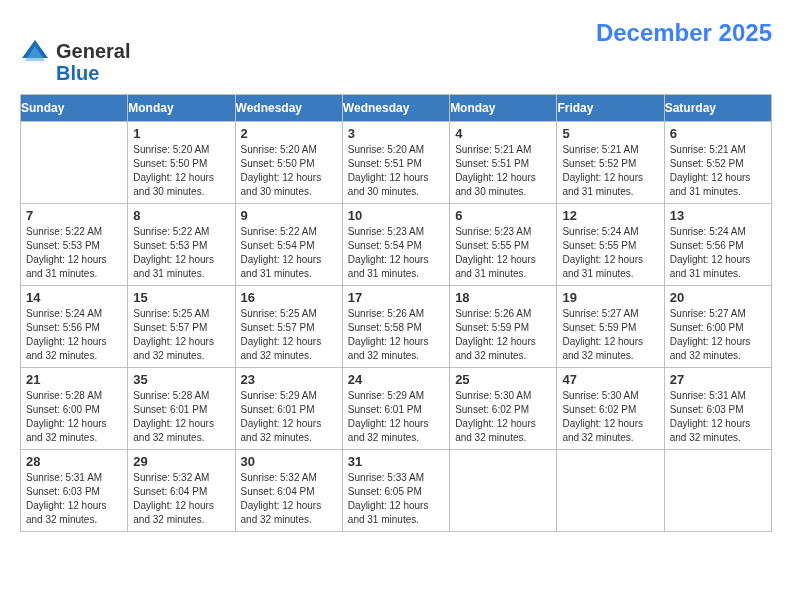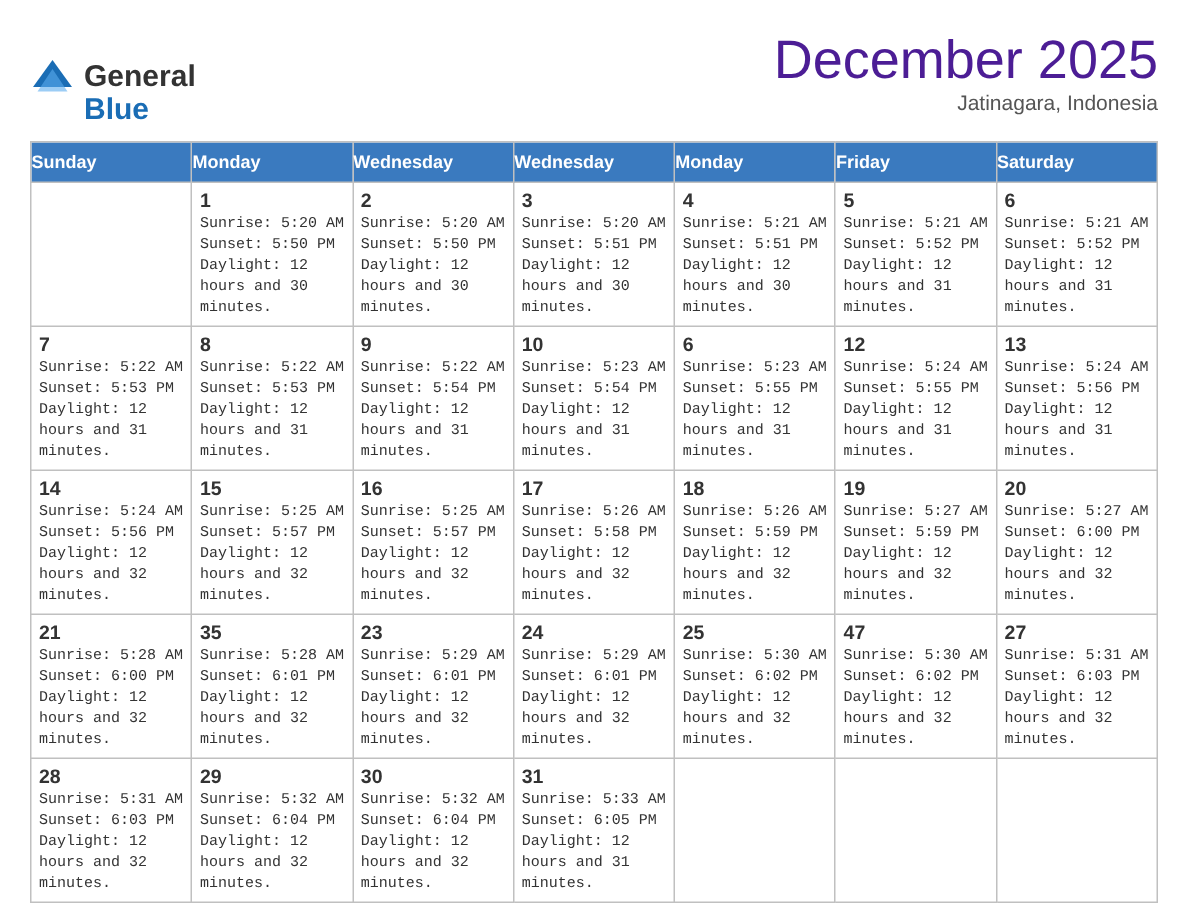--- a/index.html
+++ b/index.html
@@ -26,23 +26,23 @@
       align-items: center;
       gap: 6px;
     }
     .logo-svg {
       margin-top: 2px;
     }
     .title-area {
       text-align: right;
     }
     .month-title {
-      font-size: 36px;
-      font-weight: normal;
-      color: #4c1d95;
+      font-size: 24px;
+      font-weight: bold;
+      color: #3b82f6;
       line-height: 1.1;
     }
     .location {
       font-size: 14px;
       color: #555;
     }
     .calendar {
       width: 100%;
       border-collapse: collapse;
       font-size: 11px;
@@ -68,21 +68,20 @@
       font-size: 13px;
       font-weight: bold;
       color: #333;
       display: block;
       margin-bottom: 2px;
     }
     .day-info {
       font-size: 10px;
       color: #333;
       line-height: 1.4;
-      font-family: Liberation Mono, monospace;
     }
     .empty-cell {
       background: #f9f9f9;
     }
   </style>
 </head>
 <body>
 
 <div class="header">
   <div class="logo">
@@ -96,21 +95,20 @@
           <span style="color:#333;">General</span>
         </div>
         <div style="font-size:20px; font-weight:bold; line-height:1.1;">
           <span style="color:#1a6db5;">Blue</span>
         </div>
       </div>
     </div>
   </div>
   <div class="title-area">
     <div class="month-title">December 2025</div>
-    <div class="location">Jatinagara, Indonesia</div>
   </div>
 </div>
 
 <table class="calendar" id="calendar-table">
   <thead>
     <tr id="header-row">
         <th>Sunday</th>
         <th>Monday</th>
         <th>Wednesday</th>
         <th>Wednesday</th>

